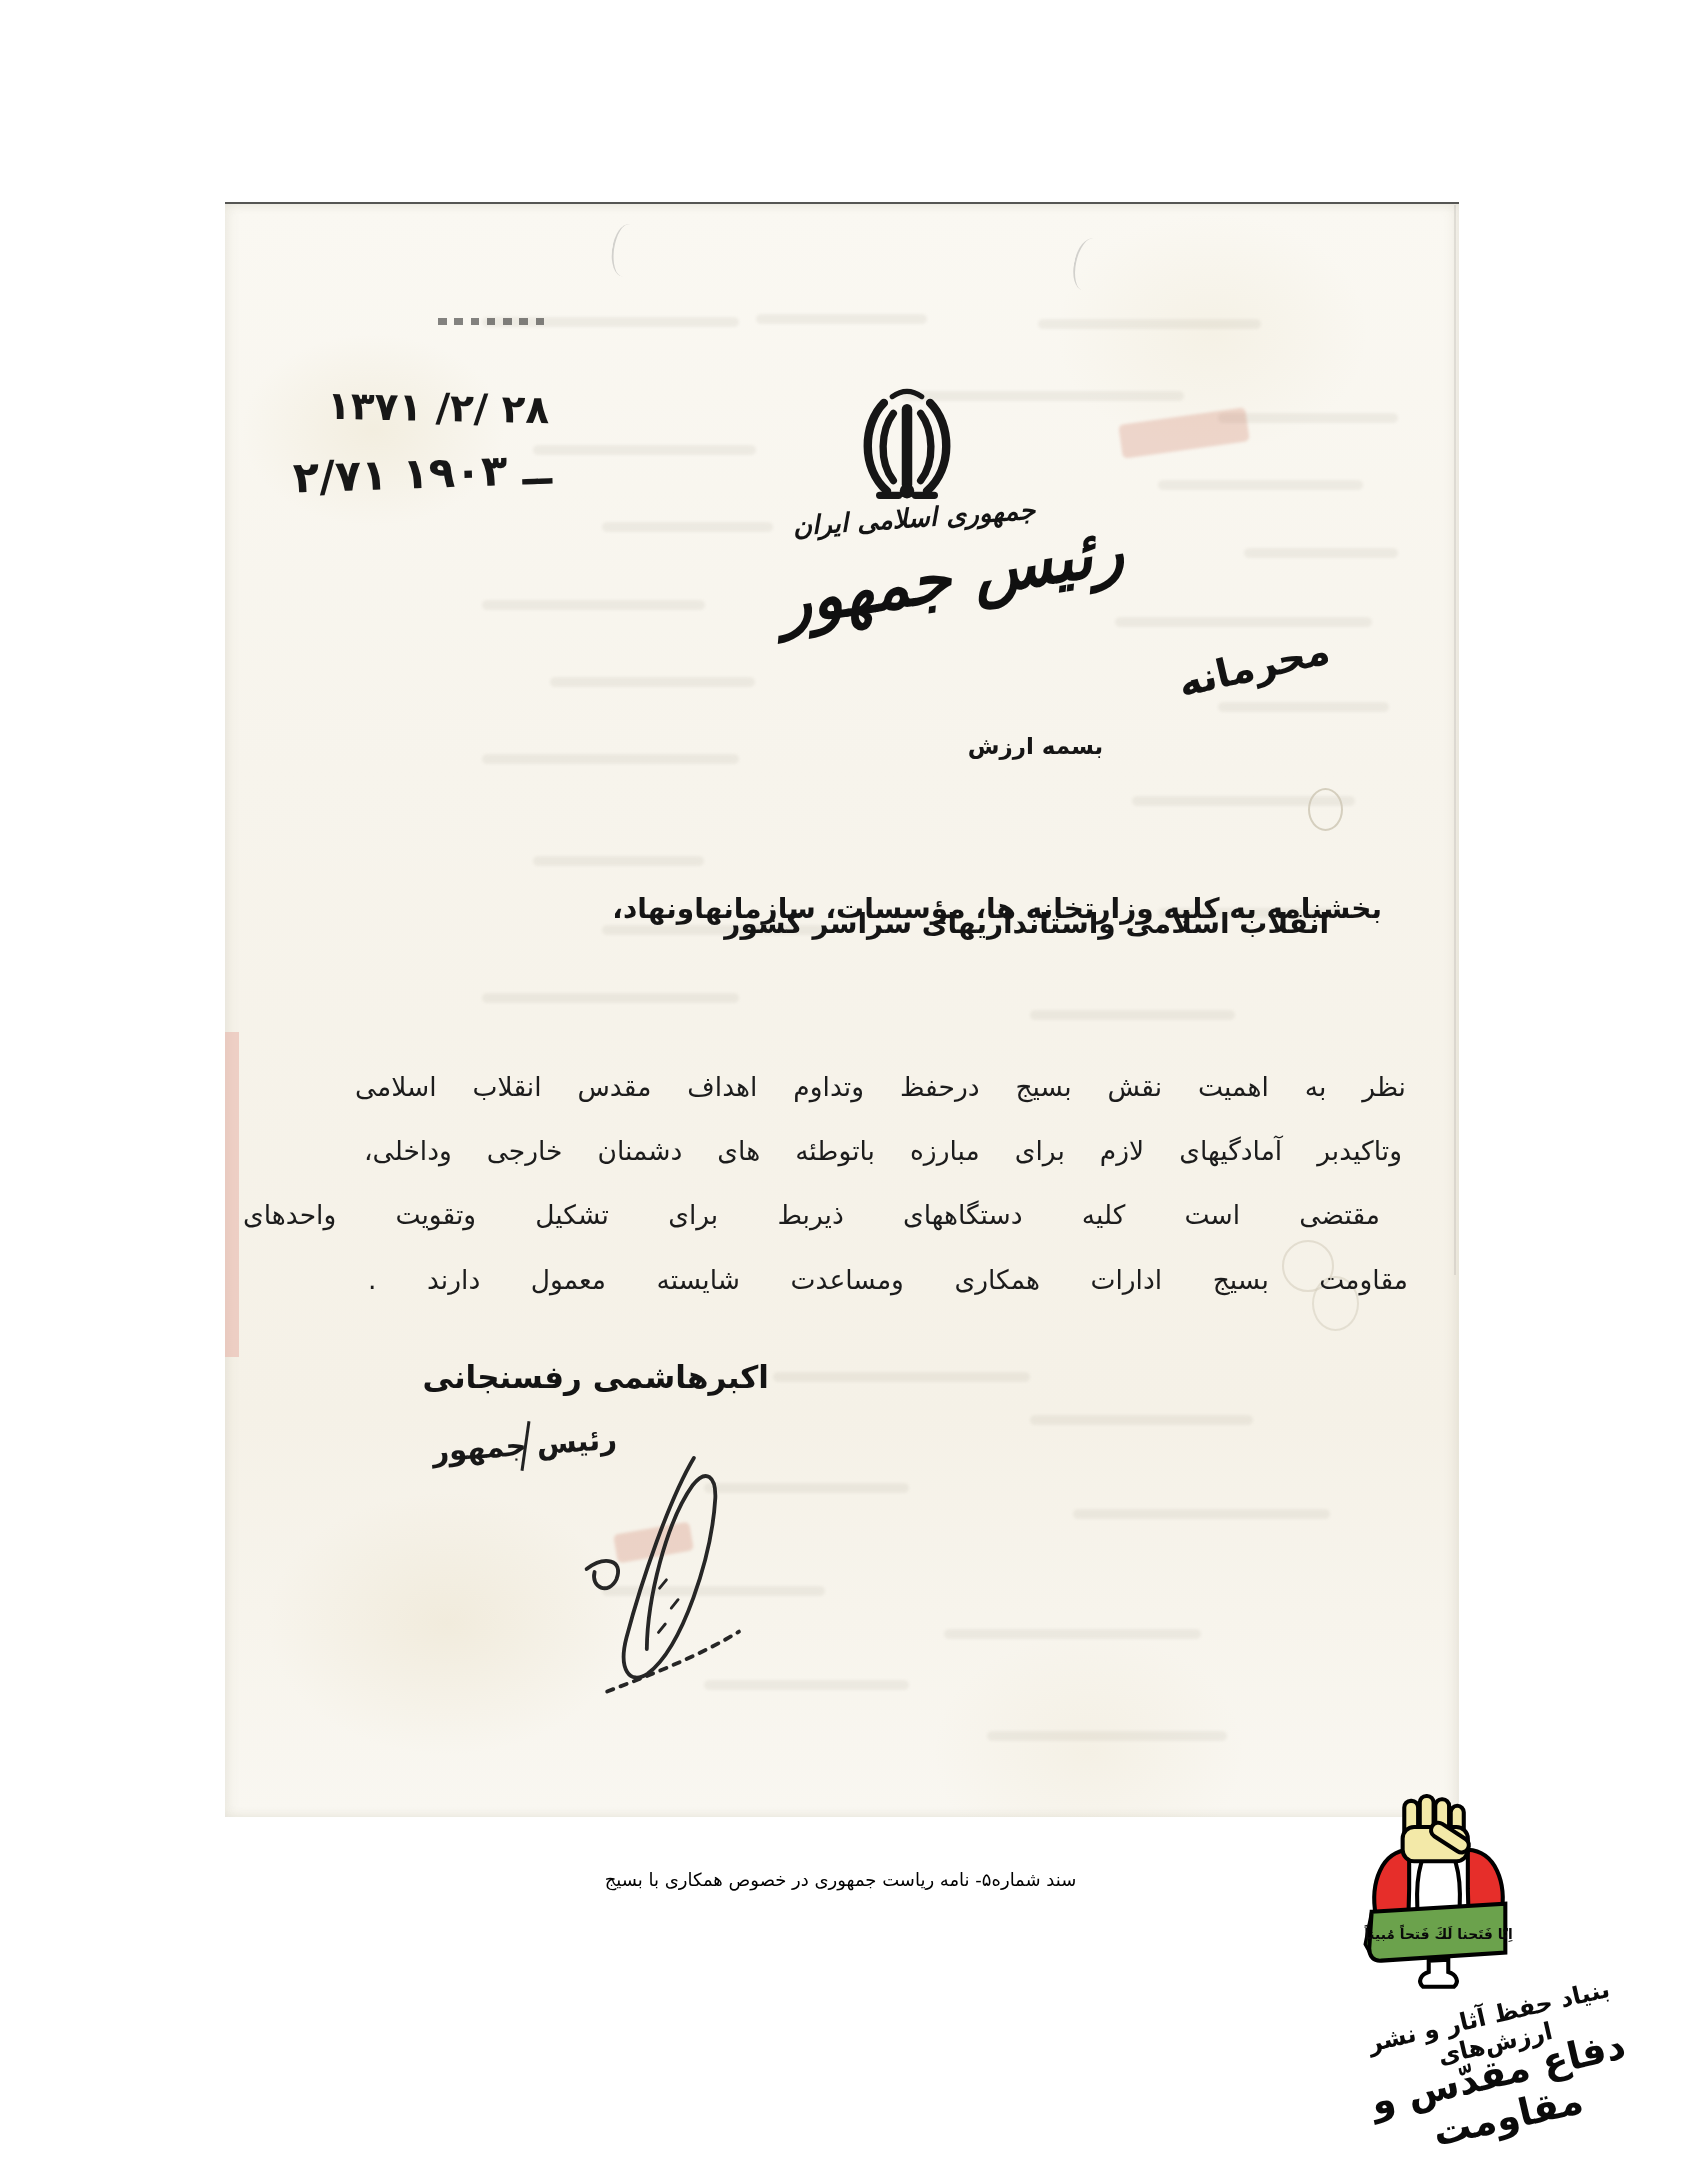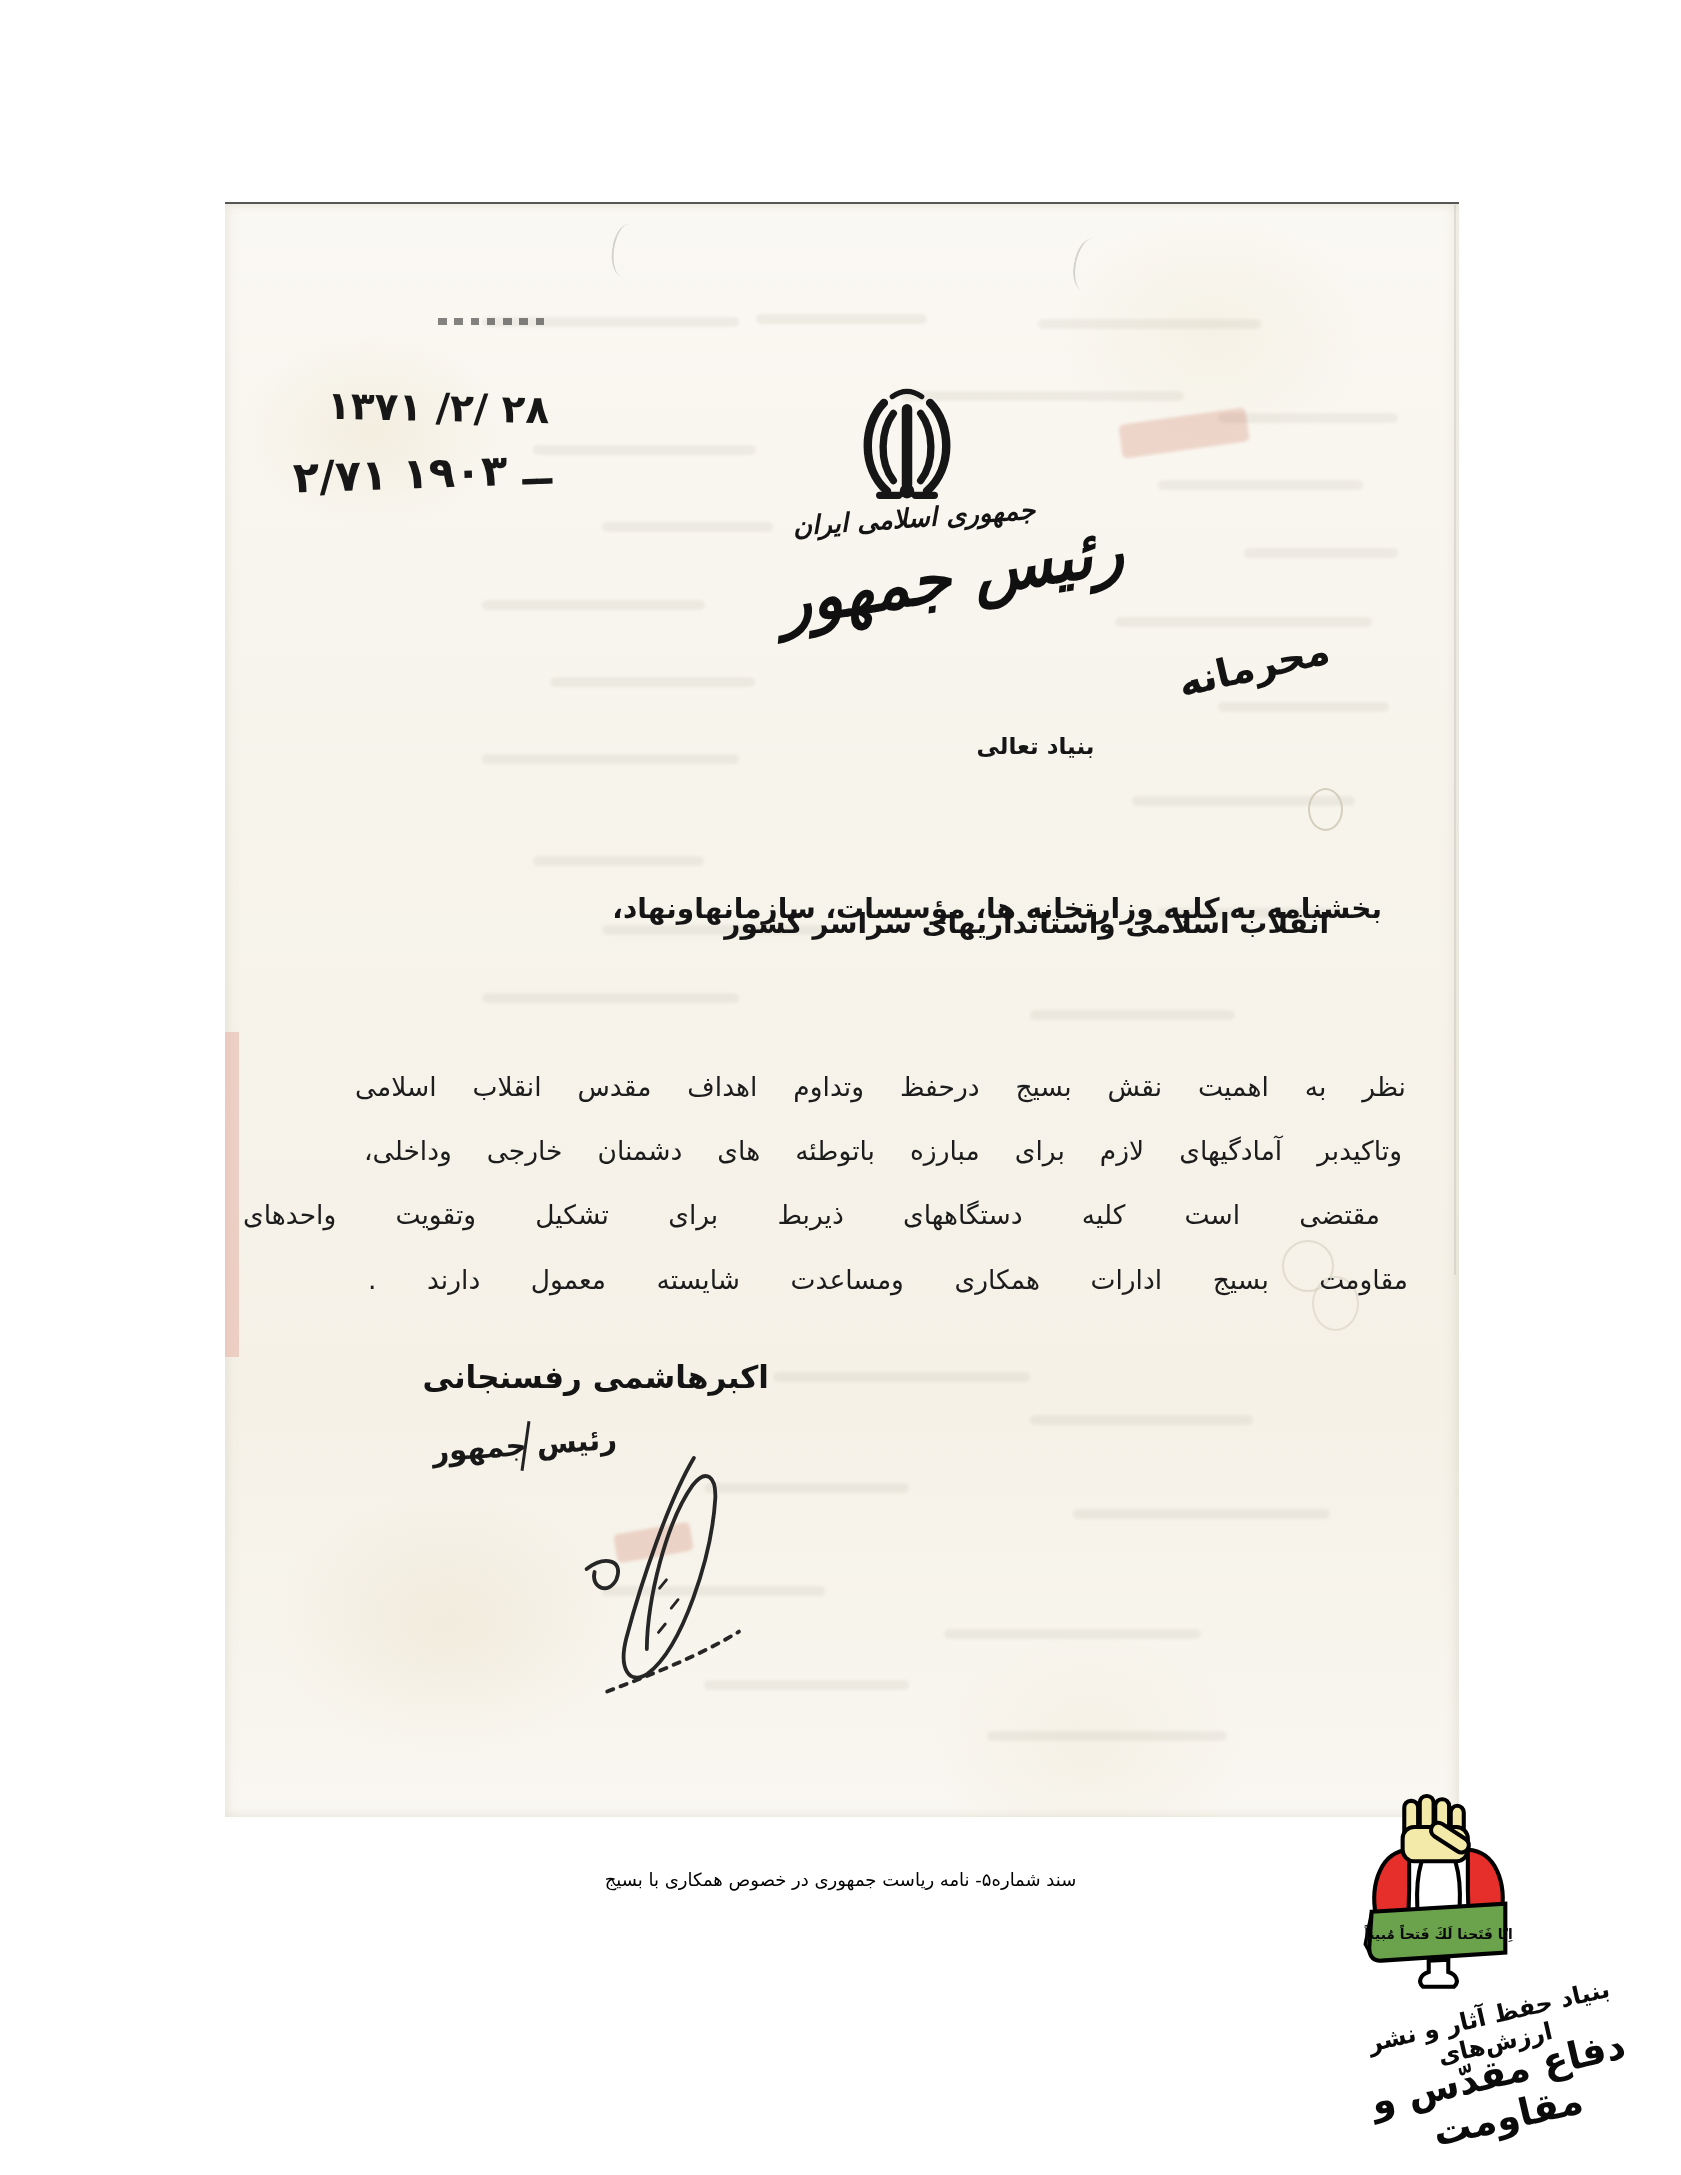--- a/index.html
+++ b/index.html
@@ -136,21 +136,21 @@
       <path d="M73,28 C85,44 87,74 73,92" stroke-width="7"></path>
       <path d="M38,18 C18,38 16,80 41,102" stroke-width="8"></path>
       <path d="M82,18 C102,38 104,80 79,102" stroke-width="8"></path>
     </g>
   </svg>
 
   <div class="abs country" dir="rtl">جمهوری اسلامی ایران</div>
   <div class="abs office" dir="rtl">رئیس جمهور</div>
 
   <div class="abs hw confidential" dir="rtl">محرمانه</div>
-  <div class="abs besmele" dir="rtl">بنیاد تعالی</div>
+  <div class="abs besmele" dir="rtl">بسمه ارزش</div>
 
   <div class="addr addr1" dir="rtl">بخشنامه به کلیه وزارتخانه ها، مؤسسات، سازمانهاونهاد،</div>
   <div class="addr addr2" dir="rtl">انقلاب اسلامی واستانداریهای سراسر کشور</div>
 
   <div class="bodyline b2">وتاکیدبر آمادگیهای لازم برای مبارزه باتوطئه های دشمنان خارجی وداخلی،</div>
   <div class="bodyline b1">نظر به اهمیت نقش بسیج درحفظ وتداوم اهداف مقدس انقلاب اسلامی</div>
   <div class="bodyline b3">مقتضی است کلیه دستگاههای ذیربط برای تشکیل وتقویت واحدهای</div>
   <div class="bodyline b4">مقاومت بسیج ادارات همکاری ومساعدت شایسته معمول دارند .</div>
 
   <div class="sig-name" dir="rtl">اکبرهاشمی رفسنجانی</div>

